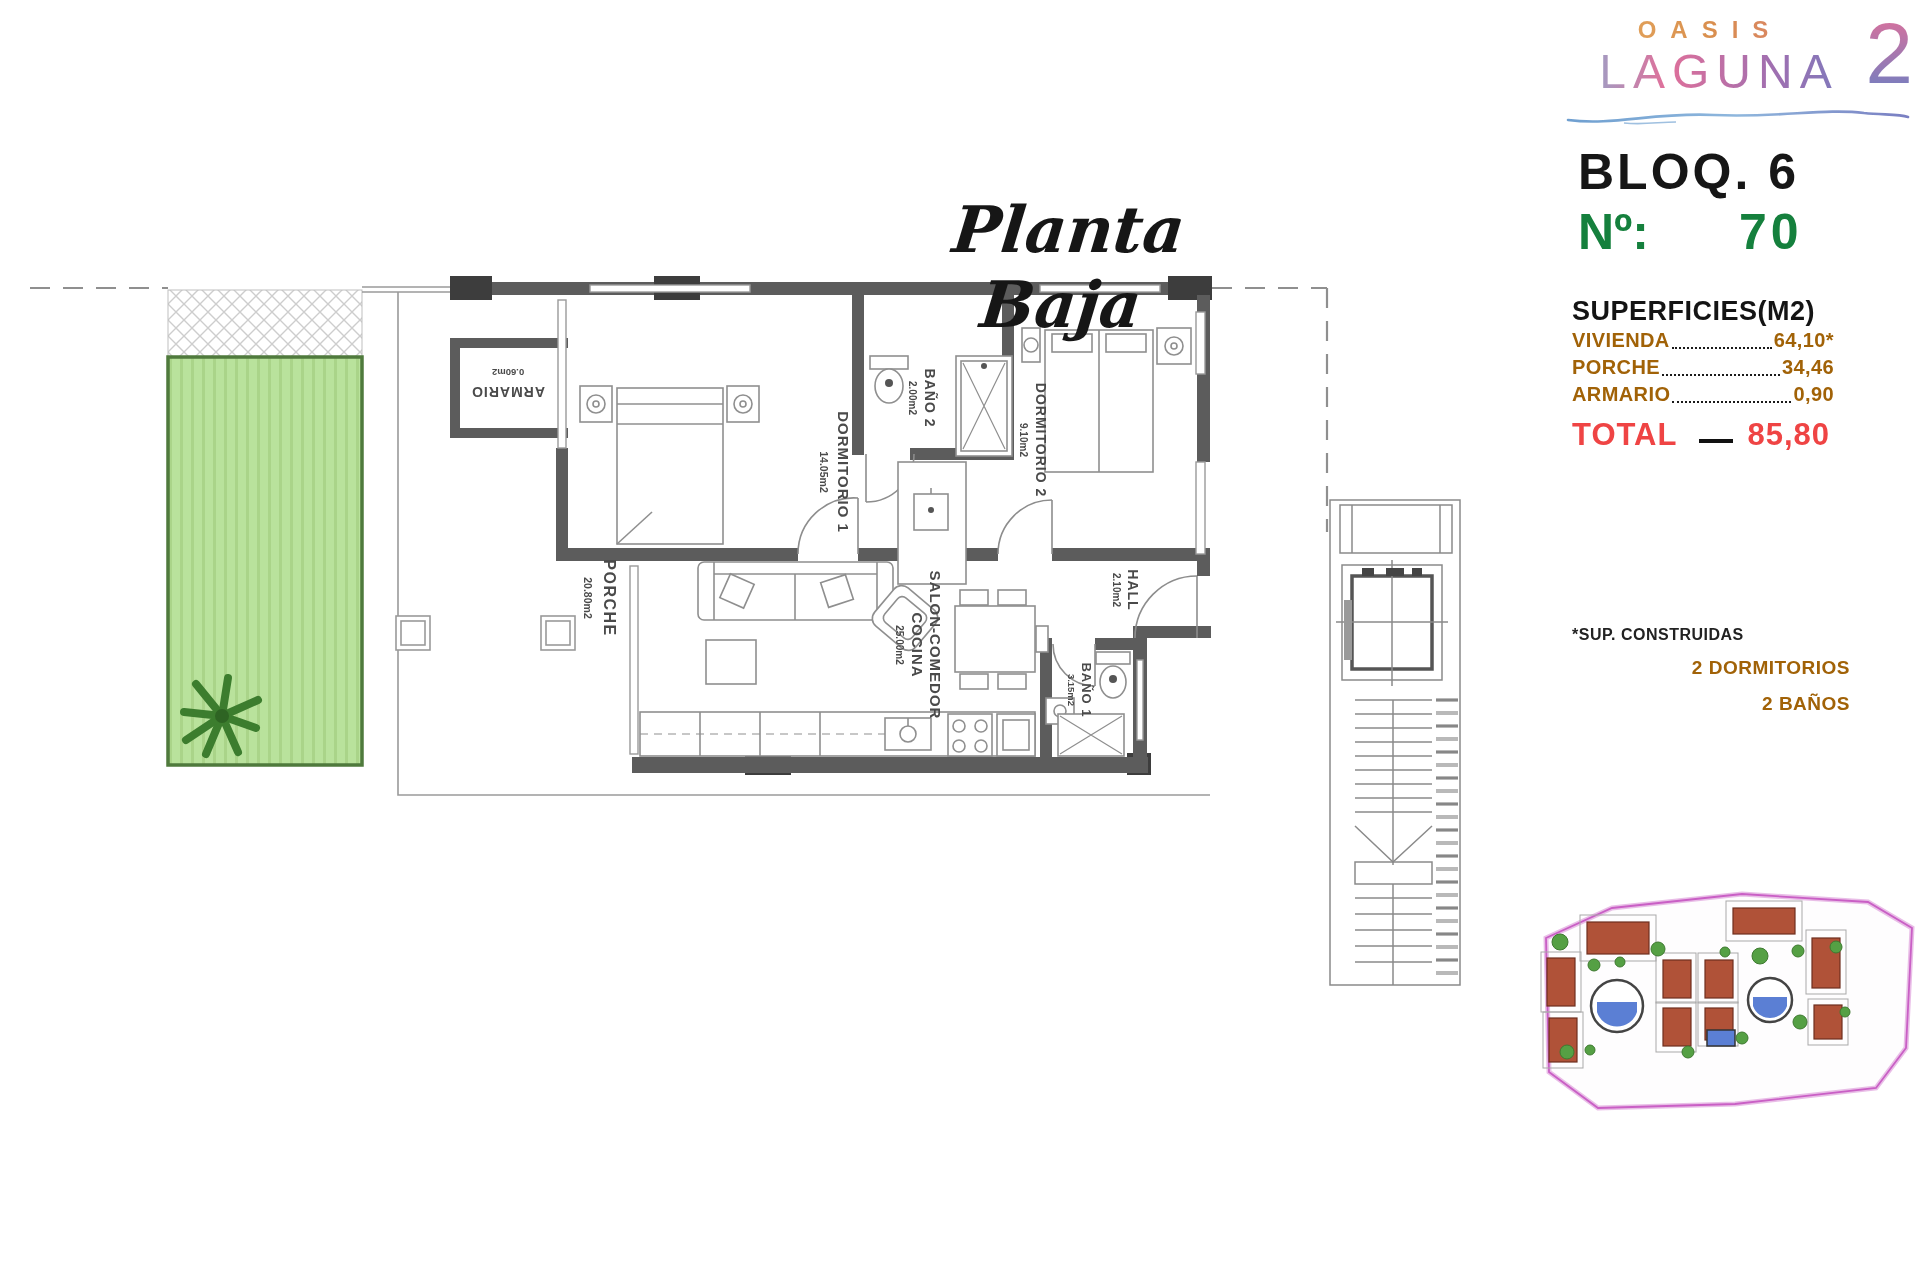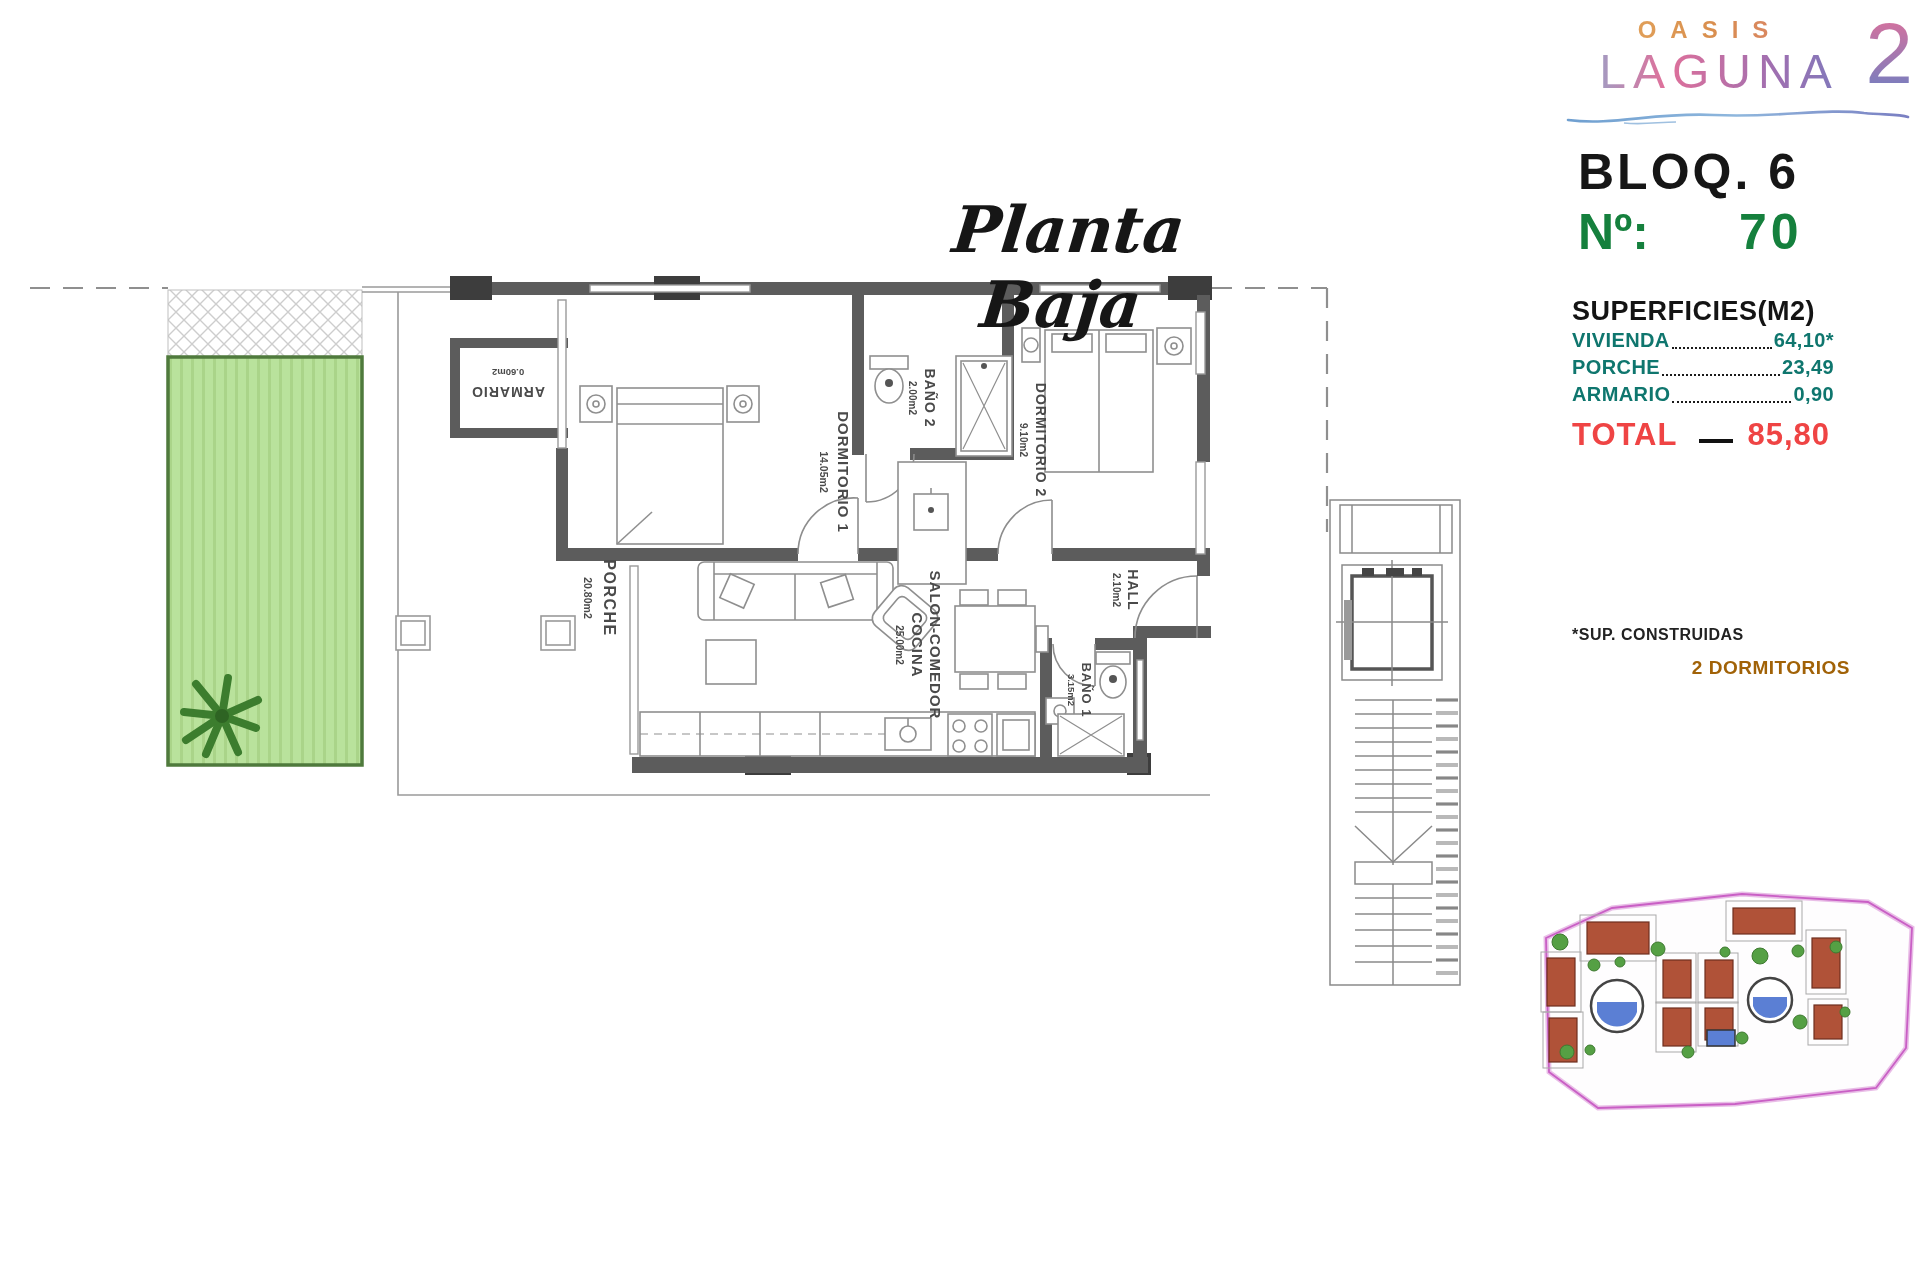--- a/index.html
+++ b/index.html
@@ -26,21 +26,21 @@
   .block-title{position:absolute;left:1578px;top:143px;font-size:50px;font-weight:700;
                letter-spacing:3px;color:#161616;}
   .unit-row{position:absolute;left:1578px;top:203px;width:260px;display:flex;
             font-size:50px;font-weight:700;color:#15803d;}
   .unit-row .num{margin-left:90px;letter-spacing:4px;}
 
   
   .surfaces{position:absolute;left:1572px;top:296px;width:262px;}
   .surf-heading{font-size:27px;font-weight:700;letter-spacing:0.5px;color:#141414;}
   .surf-row{display:flex;align-items:flex-end;font-size:20px;font-weight:700;
-            color:#0f766e;line-height:27px;letter-spacing:0.4px;}
+            color:#a16207;line-height:27px;letter-spacing:0.4px;}
   .surf-row .dots{flex:1;border-bottom:2.6px dotted #1a1a1a;margin:0 2px 5px 2px;min-width:10px;}
   .total-row{display:flex;align-items:center;margin-top:9px;font-size:31px;font-weight:700;
              color:#ef4444;letter-spacing:1px;}
   .hbar{display:inline-block;width:34px;height:4px;background:#111;margin:12px 14px 0 22px;}
   .garden-row{position:absolute;left:1572px;top:550px;display:flex;align-items:center;
               font-size:31px;font-weight:700;color:#111;letter-spacing:1px;}
   .garden-row .hbar{margin:12px 18px 0 26px;}
   .footnote{position:absolute;left:1572px;top:626px;font-size:16px;font-weight:700;
             letter-spacing:0.5px;color:#222;}
   .features{position:absolute;left:1572px;top:650px;width:278px;text-align:right;
@@ -419,34 +419,35 @@
   <div class="surfaces">
     <div class="surf-heading">SUPERFICIES(M2)</div>
     <div class="surf-row">
       <span>VIVIENDA</span>
       <span class="dots"></span>
       <span>64,10*</span>
     </div>
     <div class="surf-row">
       <span>PORCHE</span>
       <span class="dots"></span>
-      <span>23,49</span>
+      <span>34,46</span>
     </div>
     <div class="surf-row">
       <span>ARMARIO</span>
       <span class="dots"></span>
       <span>0,90</span>
     </div>
     <div class="total-row">
       <span>TOTAL</span>
       <span class="hbar"></span>
       <span>85,80</span>
     </div>
   </div>
 
 
   <div class="footnote">*SUP. CONSTRUIDAS</div>
 
   <div class="features">
     <div>2 DORMITORIOS</div>
+    <div>2 BAÑOS</div>
   </div>
 
 </div>
 
 </body></html>

